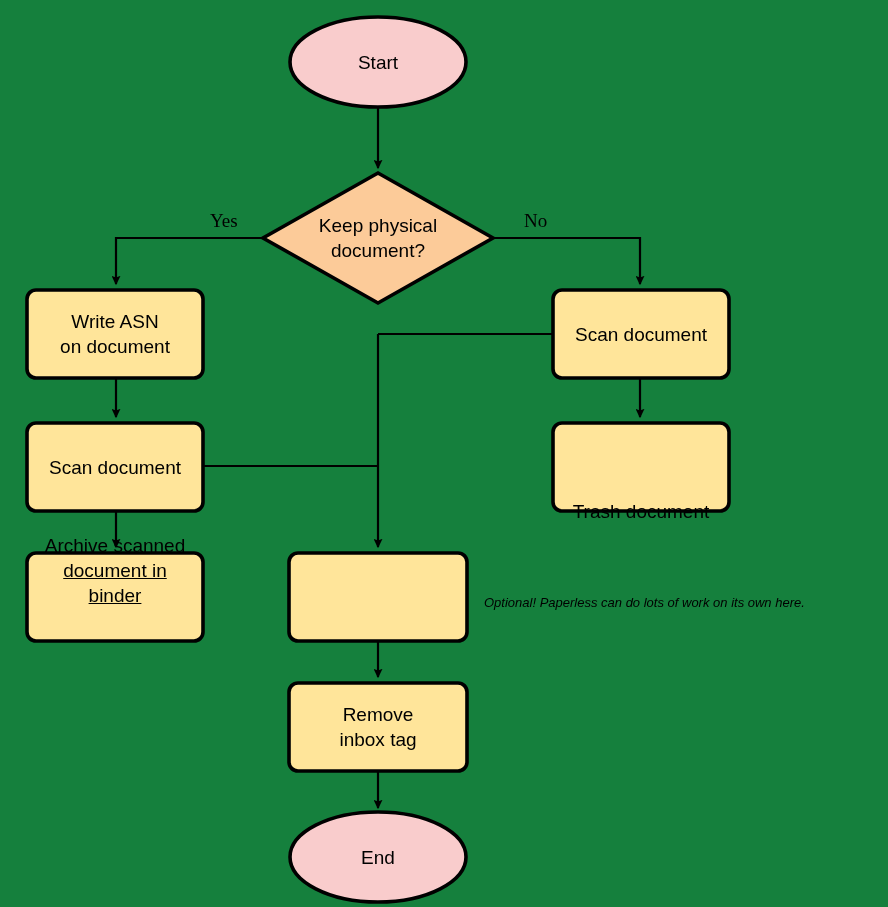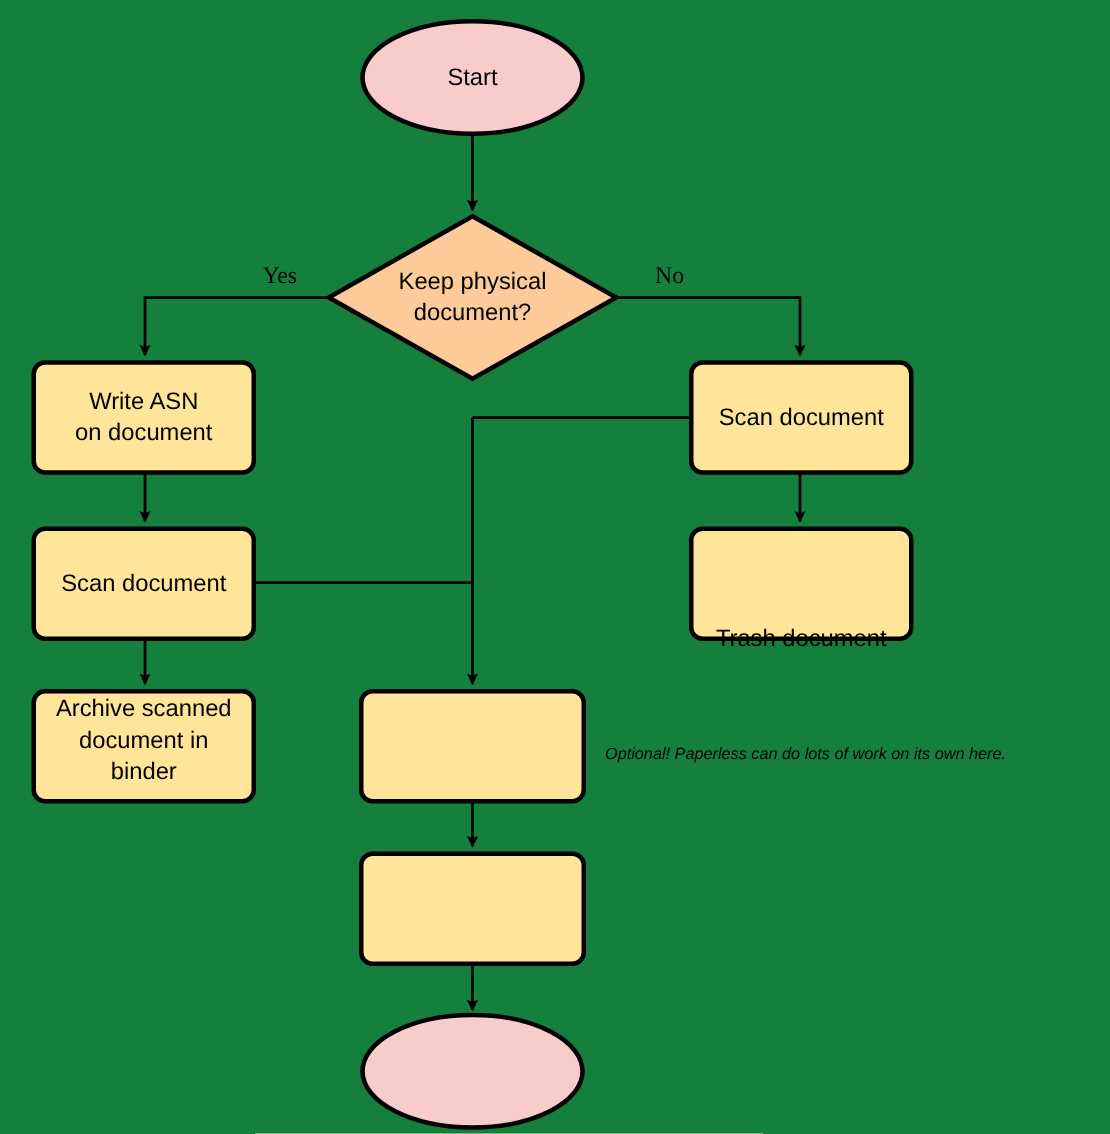--- a/index.html
+++ b/index.html
@@ -117,30 +117,33 @@
   <div class="node-label" style="left:290px; top:17px; width:176px; height:90px;">Start</div>
 
   <div class="node-label" style="left:288px; top:208px; width:180px; height:60px;">Keep physical
 document?</div>
 
   <div class="node-label" style="left:27px; top:290px; width:176px; height:88px;">Write ASN
 on document</div>
 
   <div class="node-label" style="left:27px; top:423px; width:176px; height:88px;">Scan document</div>
 
-  <div class="node-label" style="left:27px; top:548px; width:176px; height:88px;">Archive scanned
+  <div class="node-label" style="left:27px; top:526px; width:176px; height:88px;text-decoration:underline;">Archive scanned
 document in
 binder</div>
 
   <div class="node-label" style="left:553px; top:290px; width:176px; height:88px;">Scan document</div>
 
   <div class="node-label" style="left:553px; top:447px; width:176px; height:88px;margin-top:20px;">Trash document</div>
 
 
+  <div class="node-label" style="left:289px; top:683px; width:178px; height:88px;">Remove
+inbox tag</div>
 
+  <div class="node-label" style="left:290px; top:812px; width:176px; height:90px;">End</div>
 
   <div class="edge-label" style="left:210px; top:210px;">Yes</div>
 
   <div class="edge-label" style="left:524px; top:210px;">No</div>
 
   <div class="note-text" style="left:484px; top:590px; width:402px;">Optional! Paperless can do lots of work on its own here.</div>
 
 </div>
 
 </body></html>

